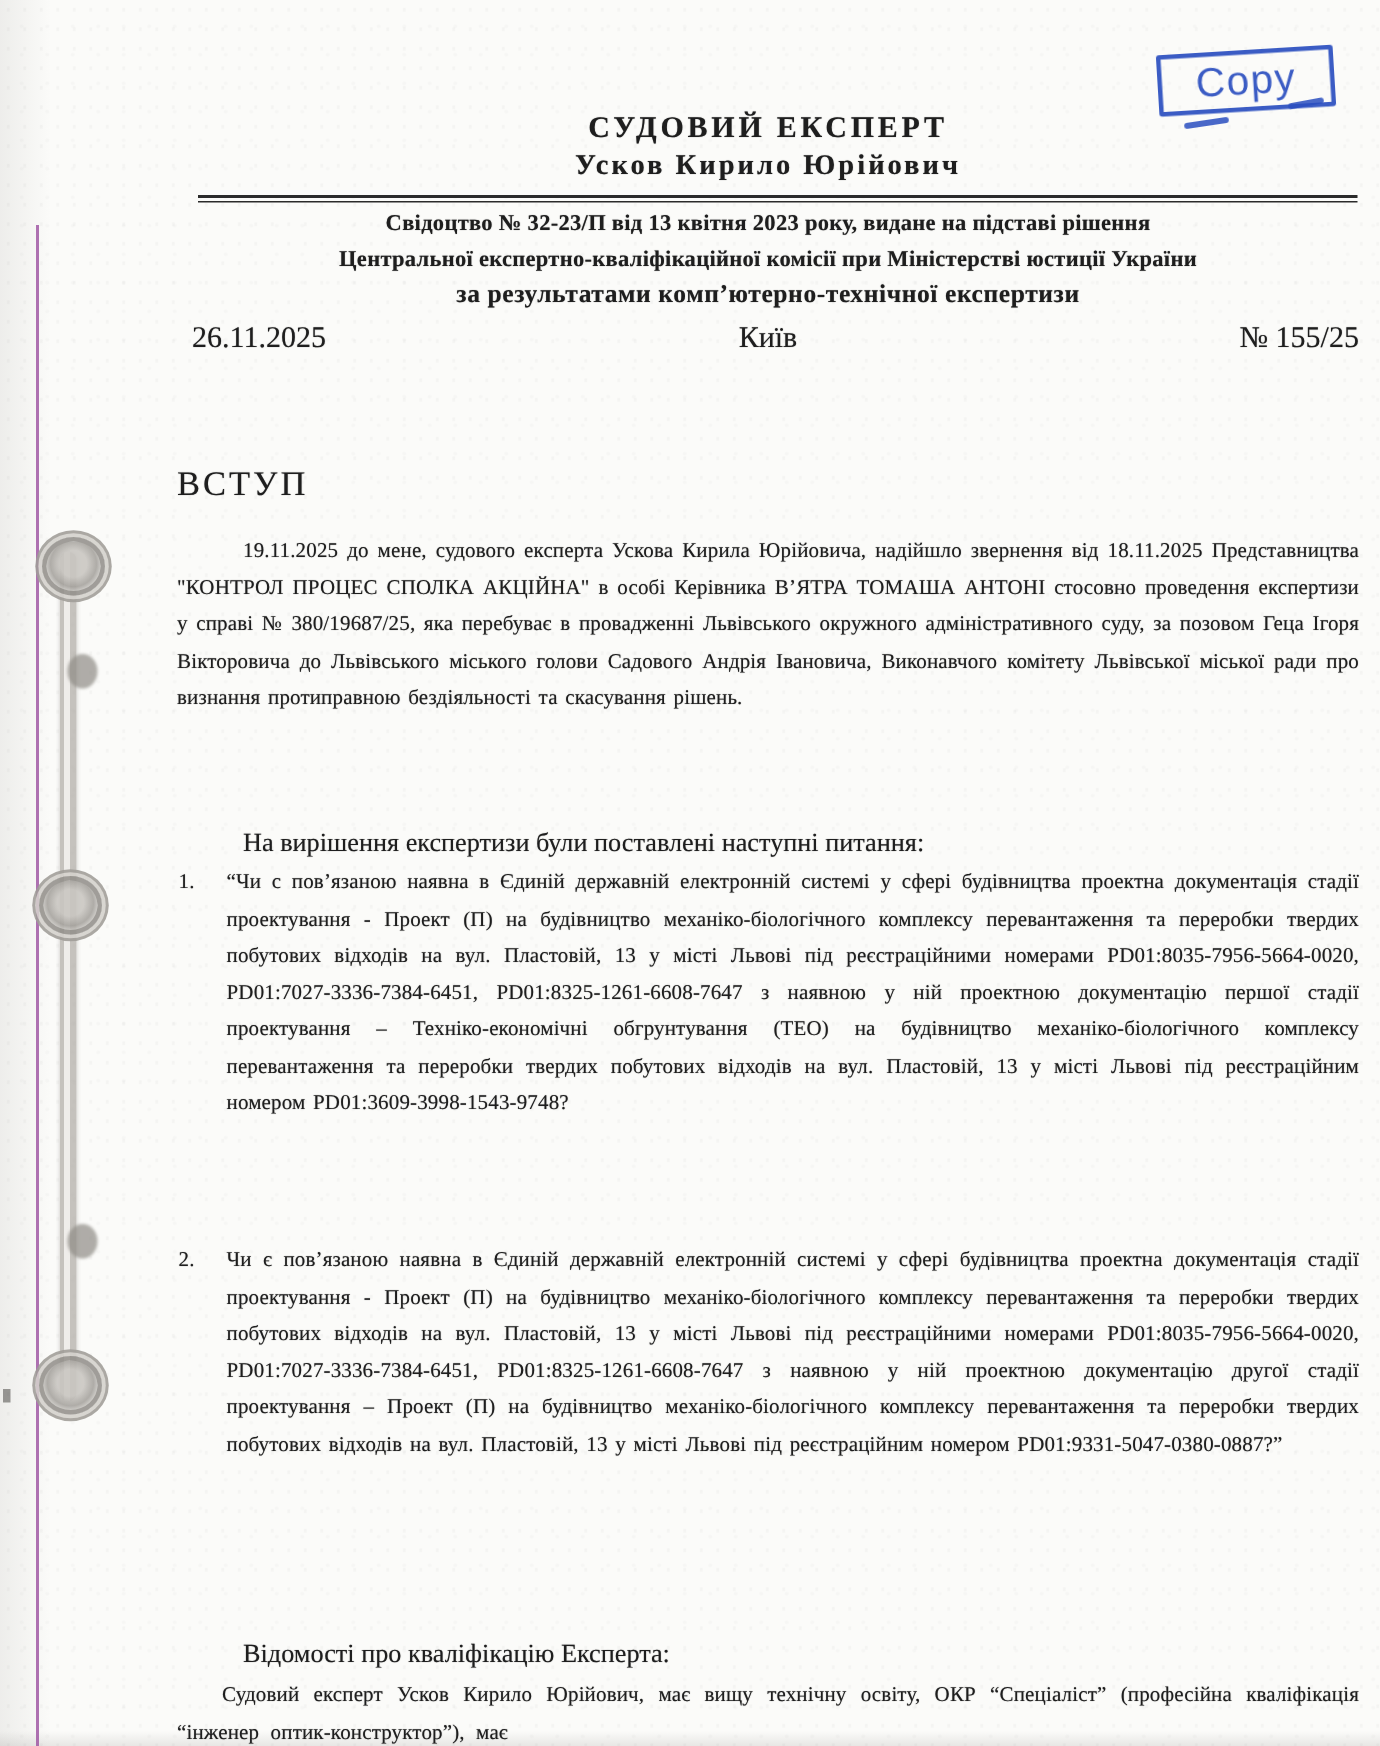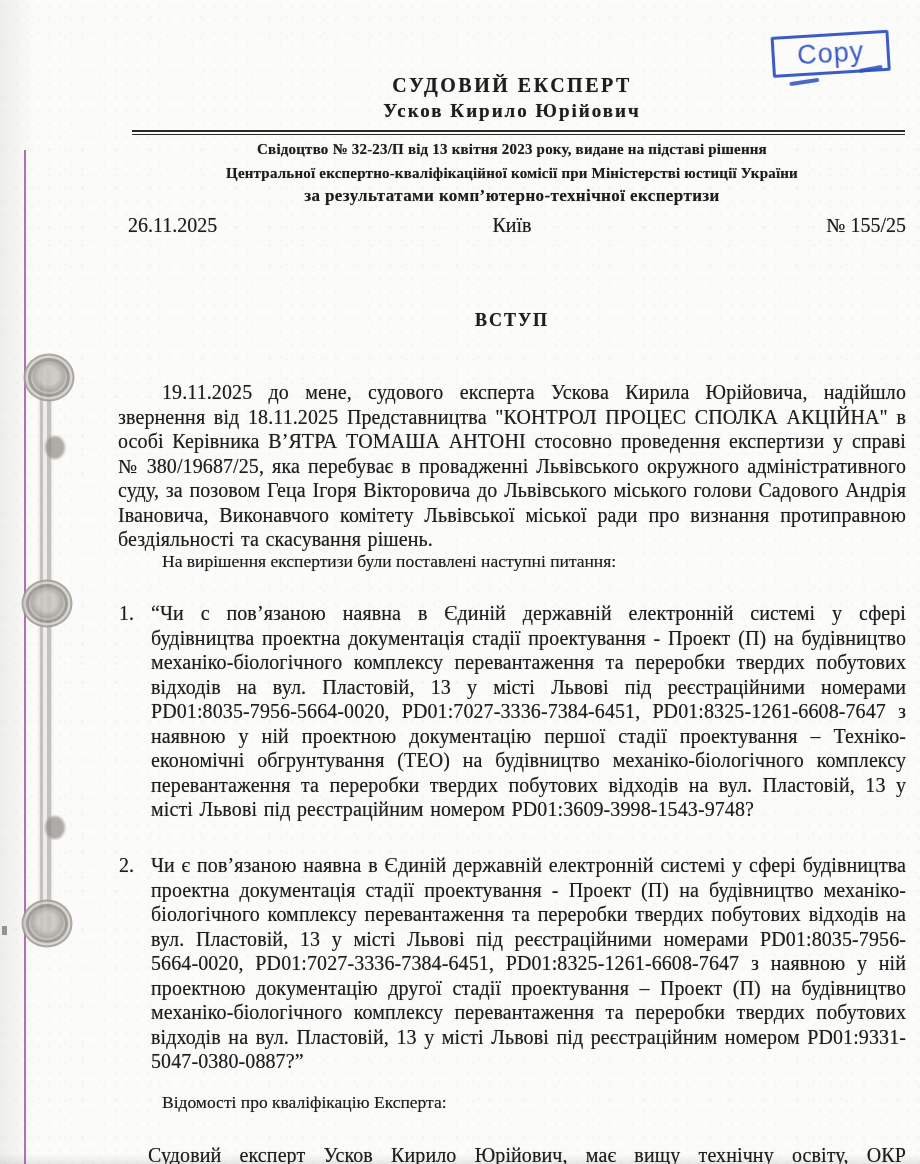--- a/index.html
+++ b/index.html
@@ -64,24 +64,24 @@
     border-top:2.5px solid #2b2b2b; border-bottom:1.5px solid #2b2b2b; }
   .cert { font-size:15px; font-weight:bold; line-height:18.5px; margin-top:5px;
     letter-spacing:0.2px; }
   .doc-title { font-size:20px; font-weight:bold; letter-spacing:2px; margin-top:9px; }
   .doc-subtitle { font-size:17px; font-weight:bold; margin-top:4px; letter-spacing:0.4px; }
   .meta { display:flex; margin-top:8px; font-size:20px; }
   .meta-date { width:33%; text-align:left; padding-left:10px; box-sizing:border-box; }
   .meta-city { width:34%; text-align:center; }
   .meta-num  { width:33%; text-align:right; }
 
-  .intro-heading { position:absolute; top:310px; left:0; width:100%; text-align:center;
-    font-size:18px; font-weight:bold; letter-spacing:2px; }
-  .body-text { font-size:20px; line-height:24.5px; text-align:justify;
-    letter-spacing:0.1px; word-spacing:1.5px;margin-top:24px; }
+  .intro-heading { position:absolute; top:310px; left:0; width:100%; text-align:left;
+    font-size:23px; font-weight:normal; letter-spacing:2px; }
+  .body-text { font-size:14px; line-height:24.5px; text-align:justify;
+    letter-spacing:0.1px; word-spacing:1.5px; }
   .para1 { position:absolute; top:356px; left:0; width:100%; text-indent:44px; }
   .q-intro { position:absolute; top:551px; left:0; width:100%; font-size:17.5px;
     text-indent:44px; }
   .question { position:absolute; left:0; width:100%; padding-left:33px; box-sizing:border-box; }
   .q1 { top:577px; }
   .q2 { top:829px; }
   .q-num { position:absolute; left:1px; top:0; text-indent:0; }
   .qual-heading { position:absolute; top:1092px; left:0; width:100%; font-size:17.5px;
     text-indent:44px; }
   .qual-para { position:absolute; top:1119px; left:0; width:100%; text-indent:30px;

